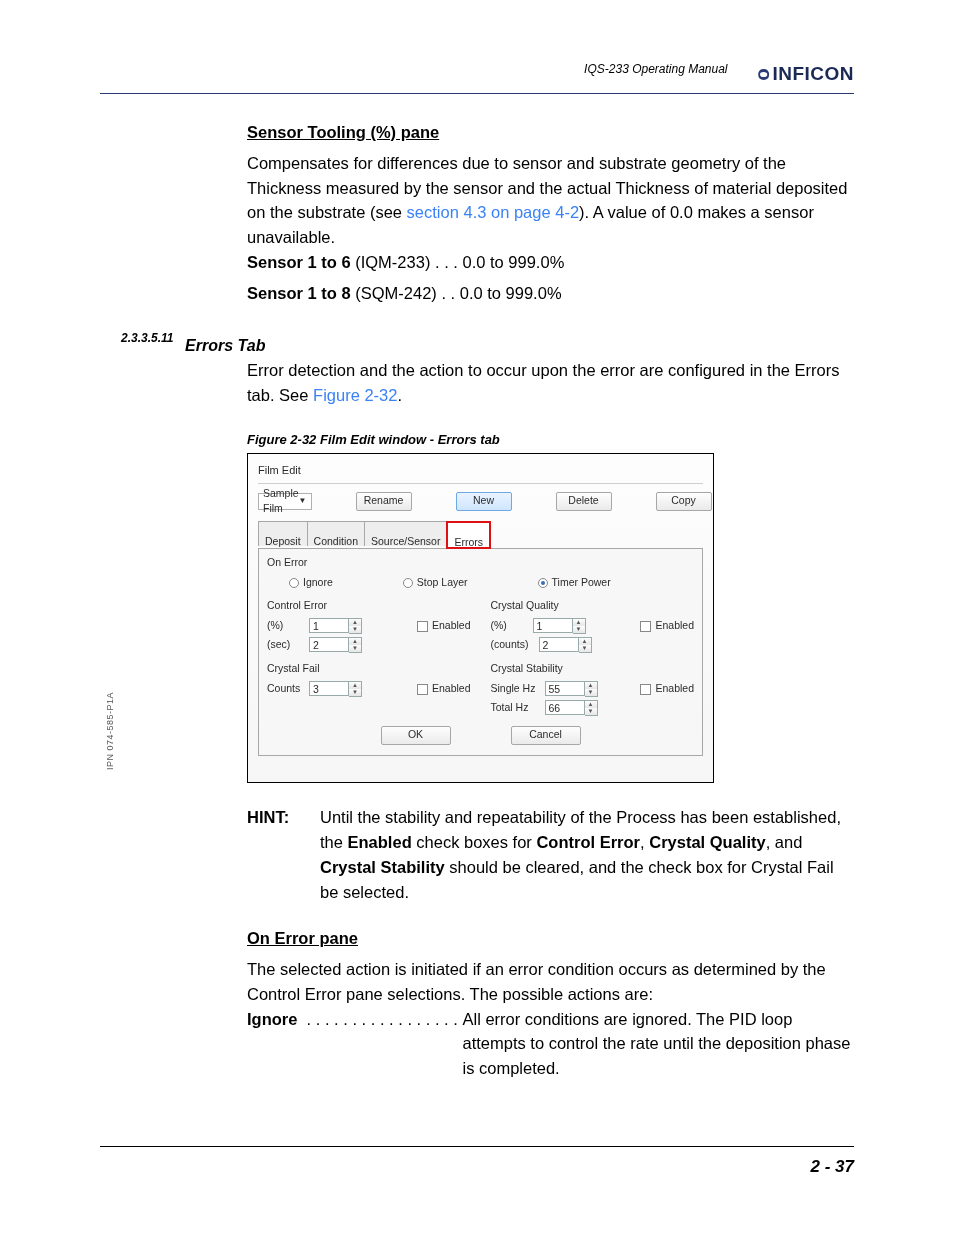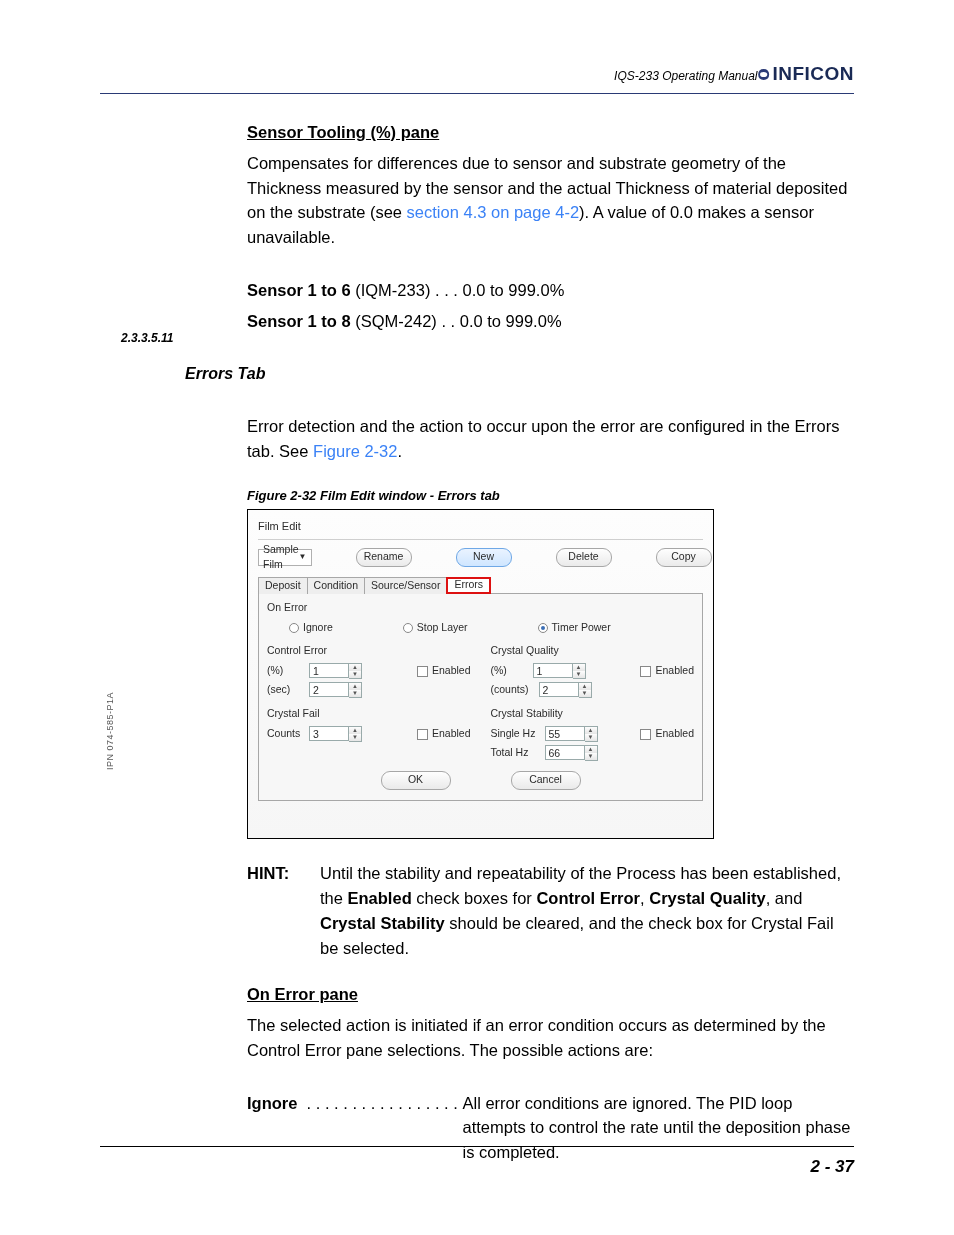--- a/index.html
+++ b/index.html
@@ -1,42 +1,42 @@
 <!DOCTYPE html>
 <html><head>
 <meta charset="utf-8">
 <style>
   * { box-sizing: border-box; margin: 0; padding: 0; }
   html, body { width: 954px; height: 1235px; background:#fff; font-family: Arial, Helvetica, sans-serif; color:#000; }
   .page { position:relative; width:954px; height:1235px; }
   .header-wrap { position:absolute; top:62px; left:100px; right:100px; }
-  .header-line { display:flex; justify-content:flex-end; align-items:flex-end; }
+  .header-line { display:flex; justify-content:flex-end; align-items:flex-start; gap:30px; }
   .manual-title { font-style:italic; font-size:12px; color:#000; margin-bottom:2px; }
   .logo { display:flex; align-items:center; font-weight:bold; font-size:19px; color:#1a2a55; letter-spacing:0.5px;}
   .logo-mark { font-weight:bold; font-size:20px; color:#2a3a75; margin-right:2px;}
   .hr { border:none; border-top:1.5px solid #2a3a75; margin-top:8px; }
   .content { position:absolute; top:120px; left:247px; width:608px; font-size:16.5px; line-height:1.5; }
   .side-col { position:absolute; top:320px; left:121px; width:126px; }
   .section-num { font-weight:bold; font-style:italic; font-size:12px; }
   .section-title-inline { font-weight:bold; font-style:italic; font-size:16px; margin-left:6px;}
   .h-underline { font-weight:bold; text-decoration:underline; display:inline-block; }
   .para { margin-top:6px; }
-  .mt10 { margin-top:28px; }
+  .mt10 { margin-top:0; }
   .link { color:#3b82f6; }
   .fig-caption { font-style:italic; font-weight:bold; font-size:13px; margin-top:22px;}
   .fig-box { border:1px solid #000; width:467px; height:330px; margin-top:4px; padding:8px 10px; font-family: Tahoma, Arial, sans-serif; font-size:10.5px; color:#2b2b2b; background:linear-gradient(#fdfdfd,#f6f6f6); position:relative;}
   .fe-title { font-size:11px; }
   .fe-topline { border-bottom:1px solid #cfcfcf; margin:4px 0 8px 0;}
   .fe-row { display:flex; align-items:center; gap:22px; }
   .fe-select { border:1px solid #b0b0b0; background:#fff; height:17px; width:110px; display:flex; align-items:center; justify-content:space-between; padding:0 4px; font-size:10.5px;}
   .caret { font-size:8px;}
-  .fe-btn { border:1px solid #a7a7a7; background:linear-gradient(#fefefe,#eaeaea); height:19px; min-width:56px; display:inline-flex; align-items:center; justify-content:center; font-size:10.5px; border-radius:9px;}
+  .fe-btn { border:1px solid #a7a7a7; background:linear-gradient(#fefefe,#eaeaea); height:19px; min-width:56px; display:inline-flex; align-items:center; justify-content:center; font-size:10.5px; border-radius:2px;}
   .fe-btn-new { border-color:#6fa8e6; background:linear-gradient(#eaf3ff,#cfe6ff);}
   .tabs { margin-top:10px; display:flex;}
-  .tab { border:1px solid #a7a7a7; border-bottom:none; background:#eee; height:17px; display:flex; align-items:center; padding:4px 6px; font-size:10.5px; margin-right:-1px;}
+  .tab { border:1px solid #a7a7a7; border-bottom:none; background:#eee; height:17px; display:flex; padding:12px 6px; font-size:10.5px; margin-right:-1px;}
   .tab.errors { border:2px solid #d11; background:#fff;}
   .tabbody { border:1px solid #a7a7a7; border-top:1px solid #a7a7a7; margin-top:-1px; padding:6px 8px 10px 8px; background:#f7f7f7;}
   .grp { font-size:10.5px;}
   .grp-title { margin-bottom:4px;}
   .radio { width:10px;height:10px;border:1px solid #888;border-radius:50%;display:inline-block;vertical-align:middle;margin-right:4px;position:relative;background:#fff;}
   .radio.sel::after{content:"";position:absolute;left:2px;top:2px;width:4px;height:4px;background:#3b6eb5;border-radius:50%;}
   .row3 { display:flex; gap:40px; margin-top:2px; padding-left:22px;}
   .cols2 { display:flex; gap:20px; margin-top:8px;}
   .col { flex:1;}
   .fld { display:flex; align-items:center; gap:4px; margin-top:3px;}

